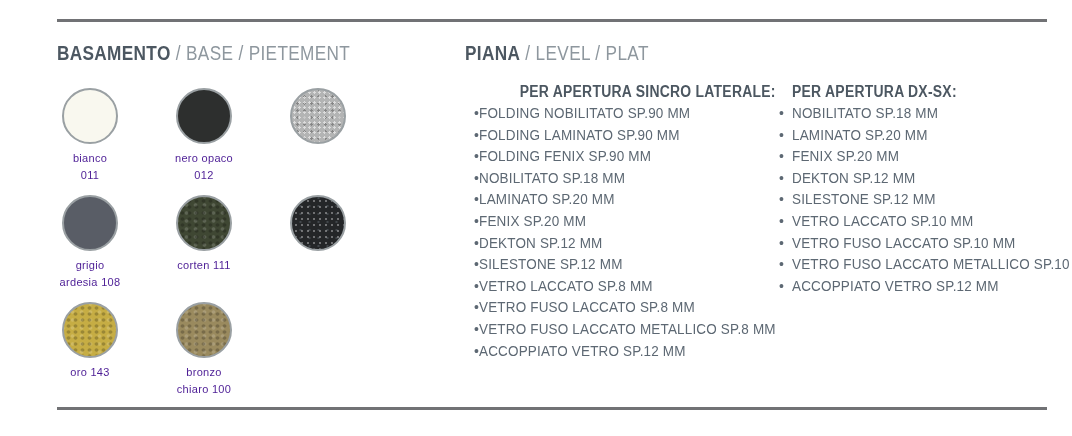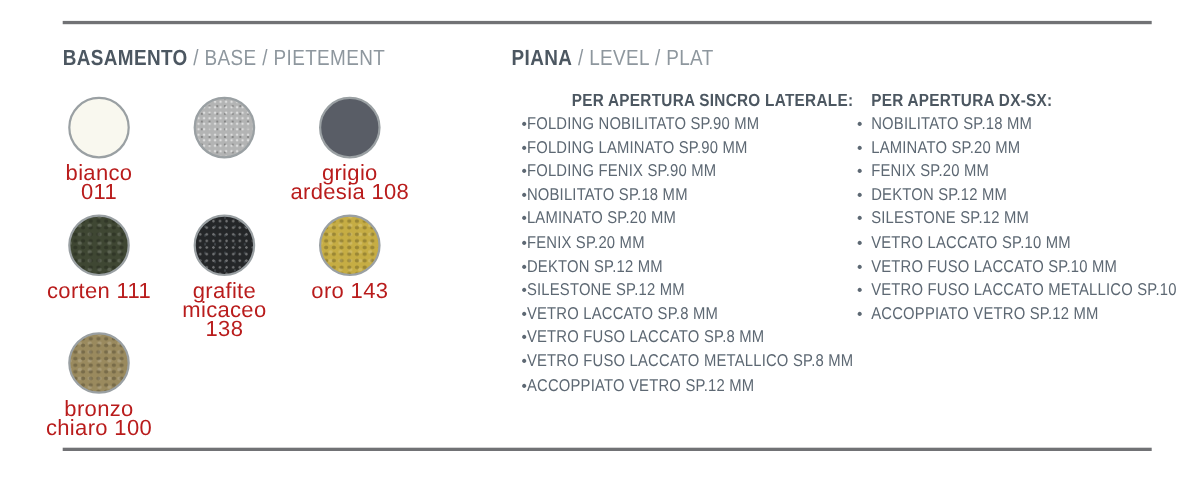--- a/index.html
+++ b/index.html
@@ -82,23 +82,23 @@
   }
   .swatch-circle[data-texture="coarse"]::after {
     background-image:
       radial-gradient(rgba(0,0,0,0.22) 1.5px, transparent 2.3px),
       radial-gradient(rgba(255,255,255,0.16) 1.5px, transparent 2.3px);
     background-size: 7px 6px, 9px 8px;
     background-position: 1px 1px, 4px 4px;
   }
   .swatch-label {
     margin-top: 6px;
-    font-size: 20px;
+    font-size: 11px;
     line-height: 17px;
-    color: #b91c1c;
+    color: #4c1d95;
     white-space: pre-line;
     letter-spacing: 0.3px;
   }
 
   
   .piana-col {
     position: absolute;
     top: 82px;
     white-space: nowrap;
   }
@@ -146,40 +146,43 @@
 </h2>
 
 <div class="swatch-grid">
 
     <div class="swatch">
       <div class="swatch-circle" data-texture="none" style="background: rgb(249, 248, 239);"></div>
       <div class="swatch-label">bianco
 011</div>
     </div>
 
+    <div class="swatch">
+      <div class="swatch-circle" data-texture="none" style="background: rgb(45, 47, 46);"></div>
+      <div class="swatch-label">nero opaco
+012</div>
+    </div>
 
     <div class="swatch">
       <div class="swatch-circle" data-texture="fine" style="background: rgb(179, 180, 180);"></div>
     </div>
 
     <div class="swatch">
       <div class="swatch-circle" data-texture="none" style="background: rgb(89, 93, 102);"></div>
       <div class="swatch-label">grigio
 ardesia 108</div>
     </div>
 
     <div class="swatch">
       <div class="swatch-circle" data-texture="coarse" style="background: rgb(63, 71, 51);"></div>
       <div class="swatch-label">corten 111</div>
     </div>
 
     <div class="swatch">
       <div class="swatch-circle" data-texture="sparkle" style="background: rgb(36, 38, 40);"></div>
-      <div class="swatch-label">grafite
-micaceo 138</div>
     </div>
 
     <div class="swatch">
       <div class="swatch-circle" data-texture="coarse" style="background: rgb(198, 173, 68);"></div>
       <div class="swatch-label">oro 143</div>
     </div>
 
     <div class="swatch">
       <div class="swatch-circle" data-texture="coarse" style="background: rgb(154, 138, 94);"></div>
       <div class="swatch-label">bronzo

